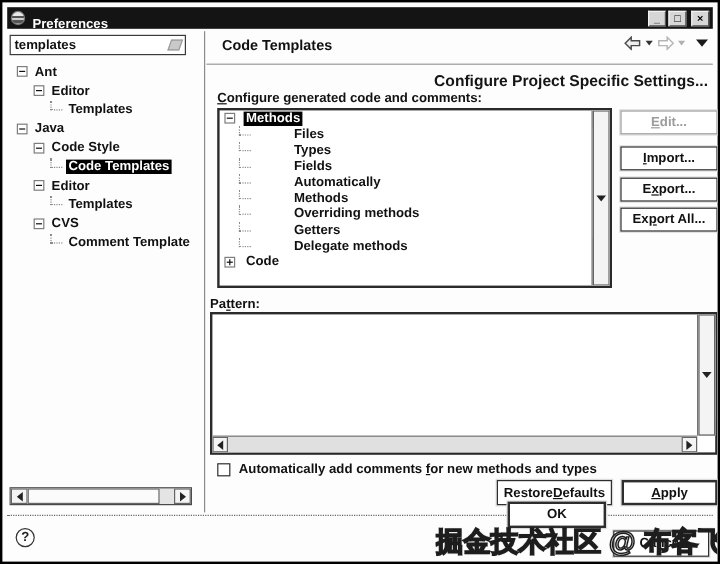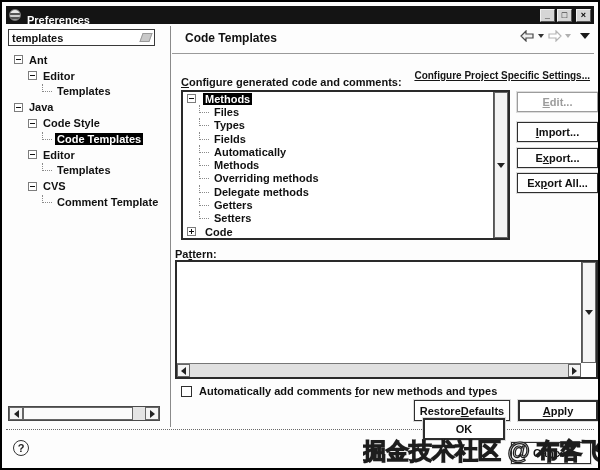--- a/index.html
+++ b/index.html
@@ -31,28 +31,28 @@
 
   .vsep { position: absolute; left: 168px; top: 24px; height: 401px; width: 1px; background: #8a8a8a; }
 
   
   .page-title { position: absolute; left: 183px; top: 29px; font-size: 12px; font-weight: bold; color: #111; }
   .nav { position: absolute; right: 8px; top: 28px; display: flex; align-items: center; gap: 3px; }
   .tri-down-s { width: 0; height: 0; border-left: 3px solid transparent; border-right: 3px solid transparent; border-top: 4px solid #333; }
   .tri-down-s.dis { border-top-color: #b0b0b0; }
   .tri-down-b { width: 0; height: 0; border-left: 5px solid transparent; border-right: 5px solid transparent; border-top: 6px solid #1a1a1a; margin-left: 6px; }
   .hdr-line { position: absolute; left: 170px; right: 4px; top: 51px; height: 1px; background: #9a9a9a; }
-  .proj-link { position: absolute; right: 8px; top: 68px; font-size: 10px; font-weight: bold; color: #151515; text-decoration: underline; }
+  .proj-link { position: absolute; right: 8px; top: 58px; font-size: 13px; font-weight: bold; color: #151515; }
   .cfg-label { position: absolute; left: 179px; top: 74px; font-size: 11px; font-weight: bold; color: #111; }
   .mn { text-decoration: underline; }
 
   
   .listbox { position: absolute; left: 179px; top: 88px; width: 329px; height: 150px; border: 2px solid #2a2a2a; background: #fff; overflow: hidden; }
   .lrow { height: 13.3px; display: flex; align-items: center; white-space: nowrap; padding-left: 4px; }
-  .lrow.leaf { padding-left: 16px; }
+  .lrow.leaf { padding-left: 16px; gap: 31px; }
   .llabel { font-size: 11px; font-weight: bold; color: #111; padding: 0 2px; }
   .llabel.sel { background: #000; color: #fff; }
   .vscroll { position: absolute; right: 0; top: 0; bottom: 0; width: 15px; border-left: 1px solid #555; background: #e8e8e8; }
   .vscroll .up { position: absolute; top: 0; left: 0; right: 0; height: 13px; }
   .vscroll .down { position: absolute; bottom: 0; left: 0; right: 0; height: 13px; }
   .vscroll .sbtn { width: 100%; height: 100%; }
   .vthumb { position: absolute; left: 0; right: 0; background: #fafafa; border: 1px solid #666; }
   .tri-up { width: 0; height: 0; border-left: 4px solid transparent; border-right: 4px solid transparent; border-bottom: 5px solid #222; }
   .tri-dn { width: 0; height: 0; border-left: 4px solid transparent; border-right: 4px solid transparent; border-top: 5px solid #222; }
   .tri-lf { width: 0; height: 0; border-top: 4px solid transparent; border-bottom: 4px solid transparent; border-right: 5px solid #222; }
@@ -197,29 +197,25 @@
     <div class="lrow leaf">
         <span class="leafcon"></span>
         <span class="llabel">Methods</span>
       </div>
     <div class="lrow leaf">
         <span class="leafcon"></span>
         <span class="llabel">Overriding methods</span>
       </div>
     <div class="lrow leaf">
         <span class="leafcon"></span>
+        <span class="llabel">Getters</span>
+      </div>
+    <div class="lrow leaf">
+        <span class="leafcon"></span>
         <span class="llabel">Delegate methods</span>
-      </div>
-    <div class="lrow leaf">
-        <span class="leafcon"></span>
-        <span class="llabel">Getters</span>
-      </div>
-    <div class="lrow leaf">
-        <span class="leafcon"></span>
-        <span class="llabel">Setters</span>
       </div>
     <div class="lrow">
         <span class="exp plus"></span>
         <span class="llabel" style="margin-left:3px">Code</span>
       </div>
     <div class="vscroll">
       <span class="up sbtn">
           <span class="tri-up"></span>
         </span>
       <span class="vthumb" style="top:14px; height:92px;"></span>

